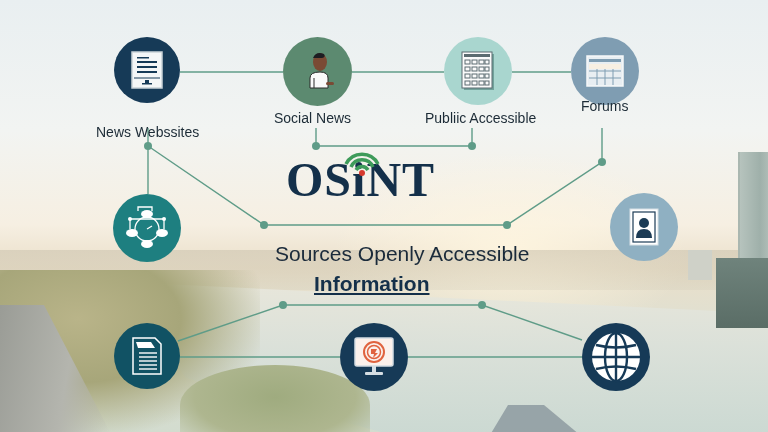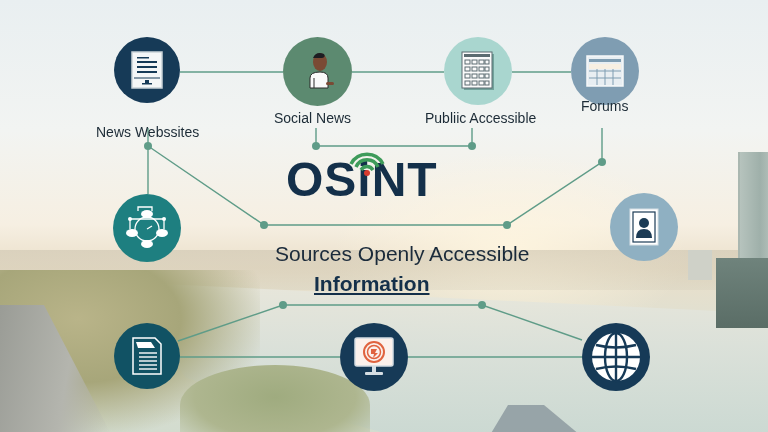--- a/index.html
+++ b/index.html
@@ -28,21 +28,21 @@
   .midbldg { left:688px; top:250px; width:24px; height:30px; background:#cfd1c8; }
   .pier { position:absolute; left:490px; top:405px; width:90px; height:30px; background:#8d9aa0;
     clip-path: polygon(20% 0, 60% 0, 100% 100%, 0 100%); opacity:0.85; }
 
   svg.lines { position:absolute; left:0; top:0; }
 
   .node { position:absolute; border-radius:50%; display:flex; align-items:center; justify-content:center; }
   .node svg { display:block; }
   .label { position:absolute; font-size:14px; color:#1c2b36; white-space:nowrap; }
 
-  .logo { position:absolute; left:286px; top:152px; font-family:Liberation Sans, sans-serif; font-weight:bold;
+  .logo { position:absolute; left:286px; top:152px; font-family:Liberation Serif, serif; font-weight:bold;
     font-size:48px; color:#14304a; letter-spacing:1px; }
   .subtitle { position:absolute; left:275px; top:242px; font-size:21px; color:#1a2a3a; white-space:nowrap; }
   .subtitle2 { position:absolute; left:314px; top:272px; font-size:21px; font-weight:bold; color:#14304a;text-decoration:underline; }
 </style>
 </head>
 <body>
 
 <div class="bg"></div>
 <div class="sun"></div>
 <div class="far-city"></div>

